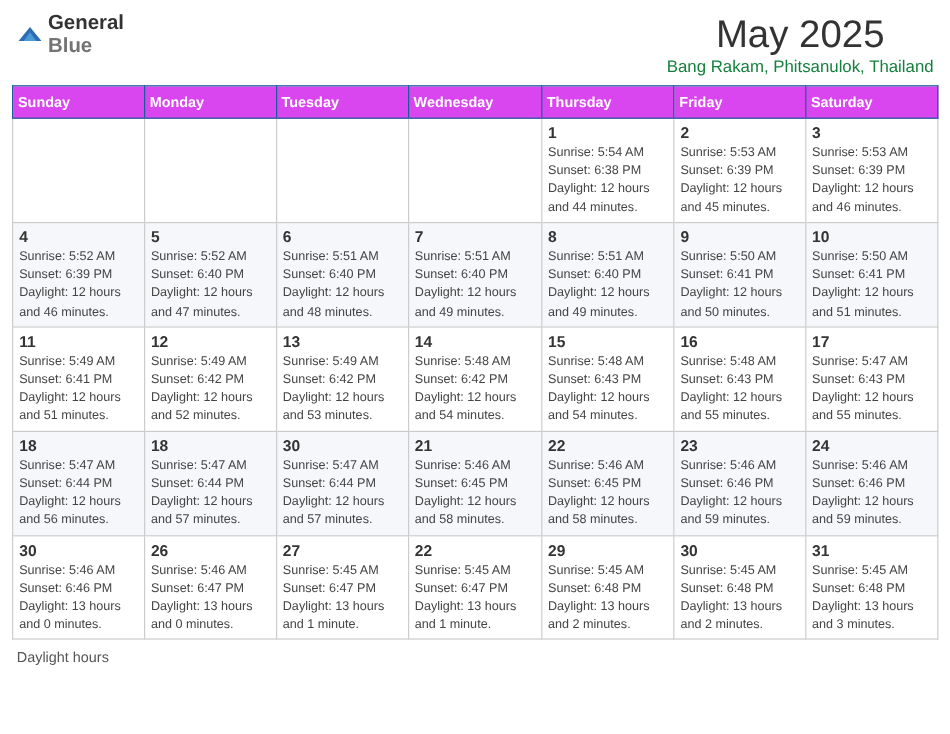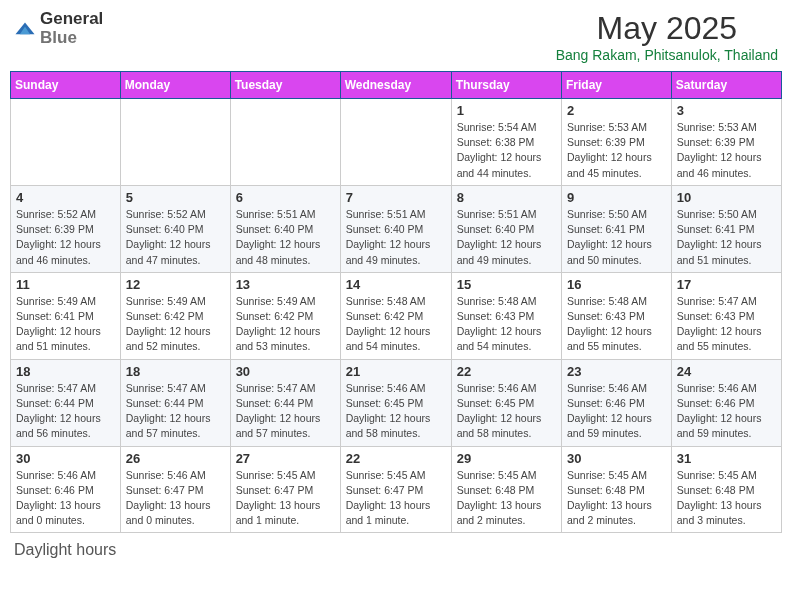--- a/index.html
+++ b/index.html
@@ -73,21 +73,21 @@
     .day-info {
       color: #444;
       font-size: 10.5px;
       line-height: 1.45;
     }
     .empty-cell {
       background: #fff !important;
     }
     .footer {
       margin-top: 8px;
-      font-size: 16px;
+      font-size: 12px;
       color: #555;
       text-align: left;
       padding-left: 4px;
     }
   </style>
 </head>
 <body>
 
 <div class="header">
   <div class="logo">

